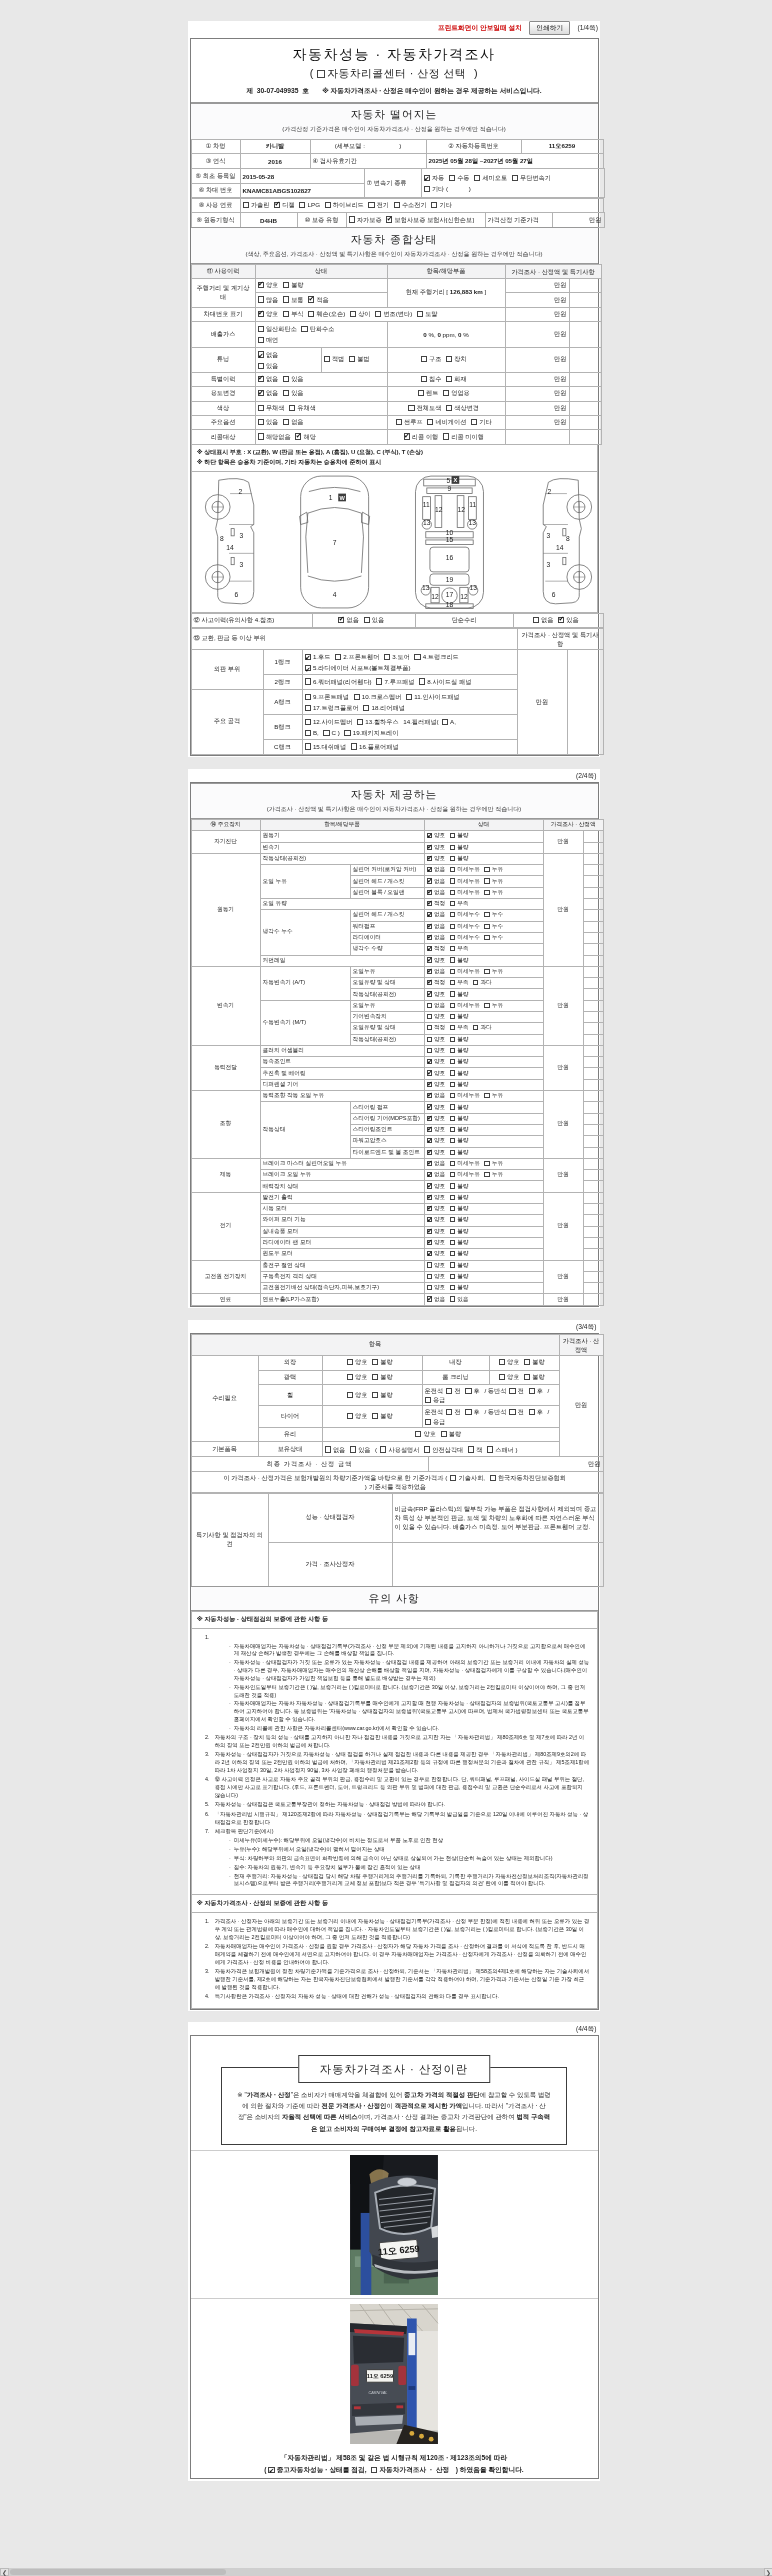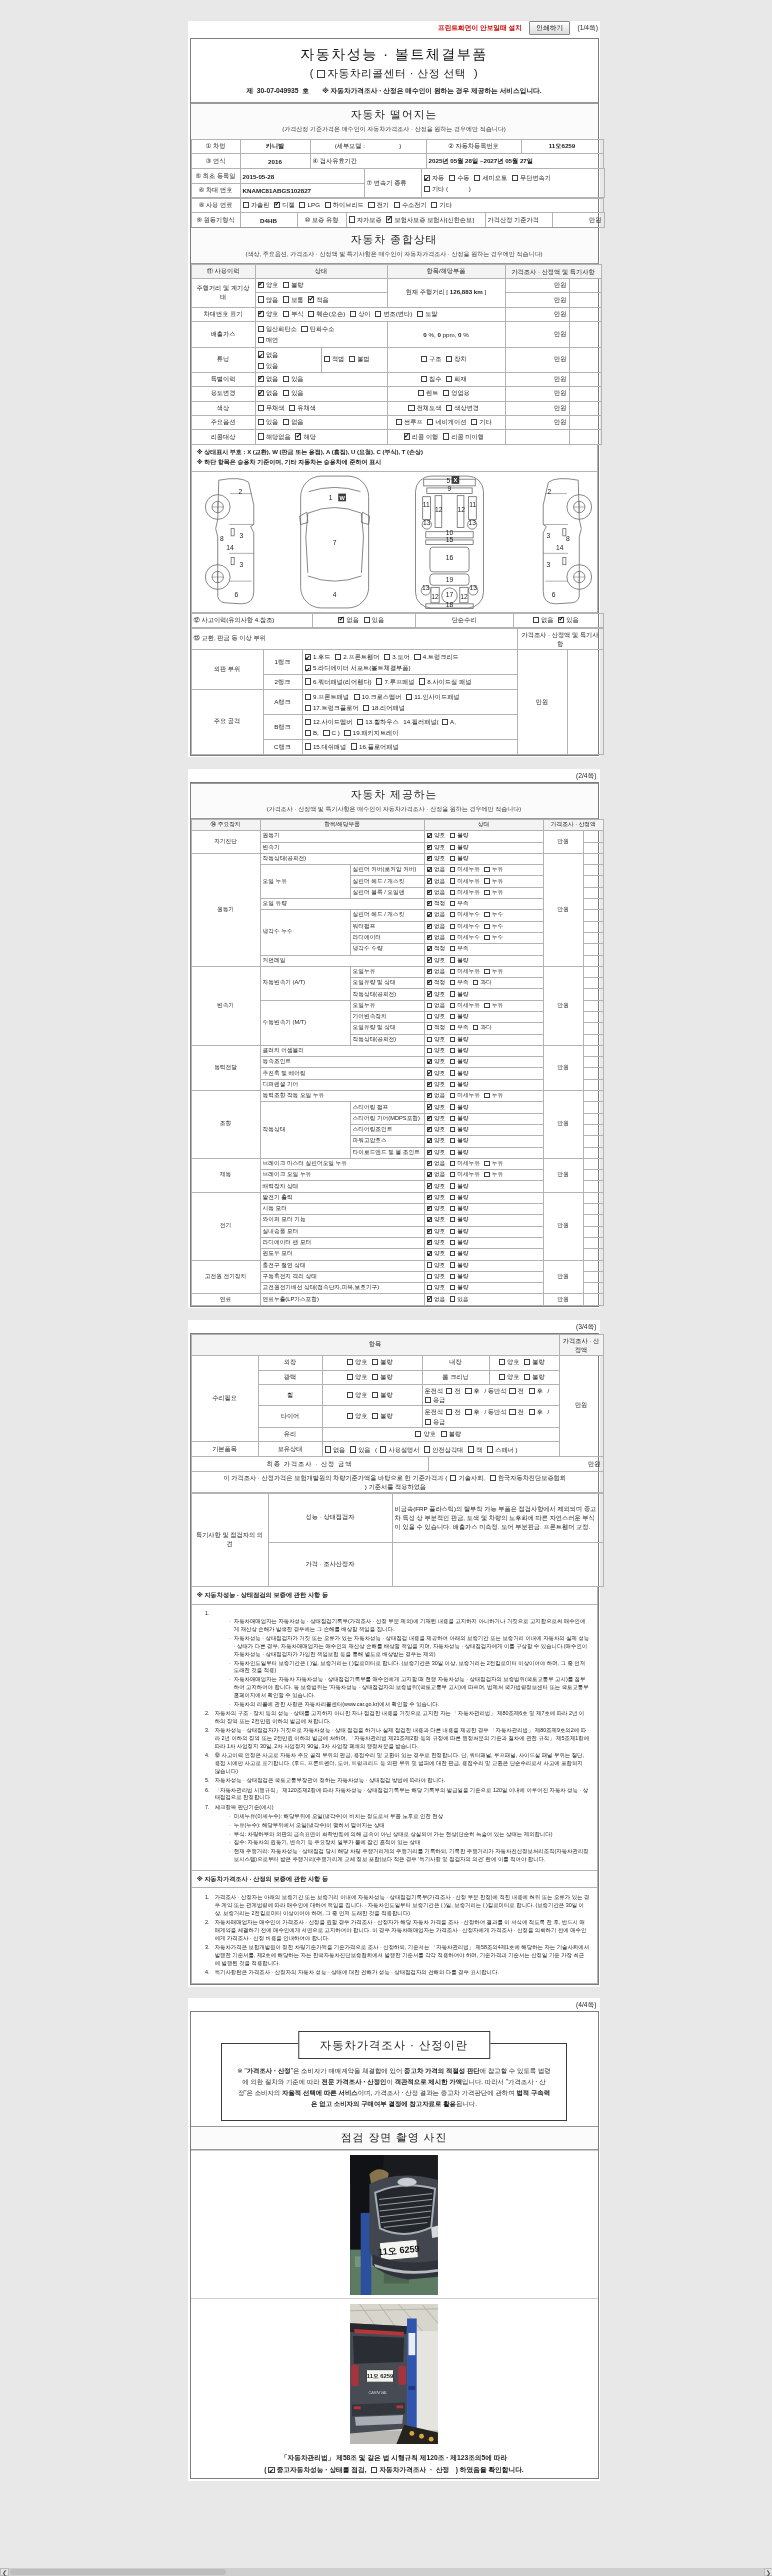--- a/index.html
+++ b/index.html
@@ -76,21 +76,21 @@
 
   <div class="toolbar">
     <span class="rednote">프린트화면이 안보일때 설치</span>
     <button class="btn">인쇄하기</button>
     <span class="marker">(1/4쪽)</span>
   </div>
 
   <div class="page">
     <div class="sheet" id="sheet1">
         <div class="dochead">
-     <div class="doct">자동차성능 · 볼트체결부품</div>
+     <div class="doct">자동차성능 · 자동차가격조사</div>
      <div class="docsub">(&nbsp;<span class="opt"><span class="cb"></span><span class="ol">자동차리콜센터 · 산정 선택</span></span>&nbsp;)</div>
      <div class="docno">제&nbsp;&nbsp;<span>30-07-049935</span>&nbsp;&nbsp;호<span class="sp"></span>※ 자동차가격조사 · 산정은 매수인이 원하는 경우 제공하는 서비스입니다.</div>
    </div>
         <div class="band">
           <div class="bt">자동차 떨어지는</div>
           <div class="bs">(가격산정 기준가격은 매수인이 자동차가격조사 · 산정을 원하는 경우에만 적습니다)</div>
         </div>
         <table class="t">
           <colgroup>
             <col style="width:49px">
@@ -784,20 +784,23 @@
               <td class="lb" rowspan="2">특기사항 및 점검자의 의견</td>
               <td class="lb">성능 · 상태점검자</td>
               <td class="lf sm">비금속(FRP 플라스틱)의 탈부착 가능 부품은 점검사항에서 제외되며 중고차 특성 상 부분적인 판금, 도색 및 차량의 노후화에 따른 자연스러운 부식이 있을 수 있습니다. 배출가스 미측정. 도어 부분판금. 프론트휀더 교정.</td>
             </tr>
             <tr style="height:44px">
               <td class="lb">가격 · 조사산정자</td>
               <td class="lf"></td>
             </tr>
           </tbody>
         </table>
+        <div class="band">
+          <div class="bt">유의 사항</div>
+        </div>
         <div class="nb">
       <div class="nh">※ 자동차성능 · 상태점검의 보증에 관한 사항 등</div>
       <div class="nlist">
         <div class="nno">1.</div>
         <div class="nbul">
               <span>·</span>
               <span>자동차매매업자는 자동차성능 · 상태점검기록부(가격조사 · 산정 부분 제외)에 기재된 내용을 고지하지 아니하거나 거짓으로 고지함으로써 매수인에게 재산상 손해가 발생한 경우에는 그 손해를 배상할 책임을 집니다.</span>
             </div>
             <div class="nbul">
               <span>·</span>
@@ -886,23 +889,20 @@
   <div class="gap"></div>
   <div class="page">
     <div class="mrow"><span class="marker">(4/4쪽)</span></div>
     <div class="sheet" id="sheet4">
         <div class="p4pad">
      <div class="p4box">
        <div class="p4title">자동차가격조사 · 산정이란</div>
        <div class="p4para">※ "<b>가격조사 · 산정</b>"은 소비자가 매매계약을 체결함에 있어 <b>중고차 가격의 적절성 판단</b>에 참고할 수 있도록 법령에 의한 절차와 기준에 따라 <b>전문 가격조사 · 산정인</b>이 <b>객관적으로 제시한 가액</b>입니다. 따라서 "가격조사 · 산정"은 소비자의 <b>자율적 선택에 따른 서비스</b>이며, 가격조사 · 산정 결과는 중고차 가격판단에 관하여 <b>법적 구속력은 없고 소비자의 구매여부 결정에 참고자료로 활용</b>됩니다.</div>
      </div>
    </div>
-        <div class="band">
-          <div class="bt">점검 장면 촬영 사진</div>
-        </div>
         <div class="photorow">
           <svg width="94" height="140" viewBox="0 0 182 290" style="font-size:12px">
   <rect width="182" height="290" fill="#c9cdd1"></rect>
   <rect x="0" y="0" width="182" height="60" fill="#191b1f"></rect>
   <path d="M0,0 L70,0 L62,120 L30,170 L20,290 L0,290 Z" fill="#101215"></path>
   <path d="M40,40 Q60,20 80,38 L74,70 L46,74 Z" fill="#e8c37a" opacity="0.55"></path>
   <rect x="0" y="196" width="182" height="94" fill="#5d7a62"></rect>
   <rect x="10" y="210" width="40" height="22" fill="#83a089" opacity="0.7"></rect>
             <rect x="70" y="240" width="52" height="26" fill="#47604d" opacity="0.8"></rect>
             <rect x="130" y="206" width="40" height="20" fill="#8aa68f" opacity="0.6"></rect>

